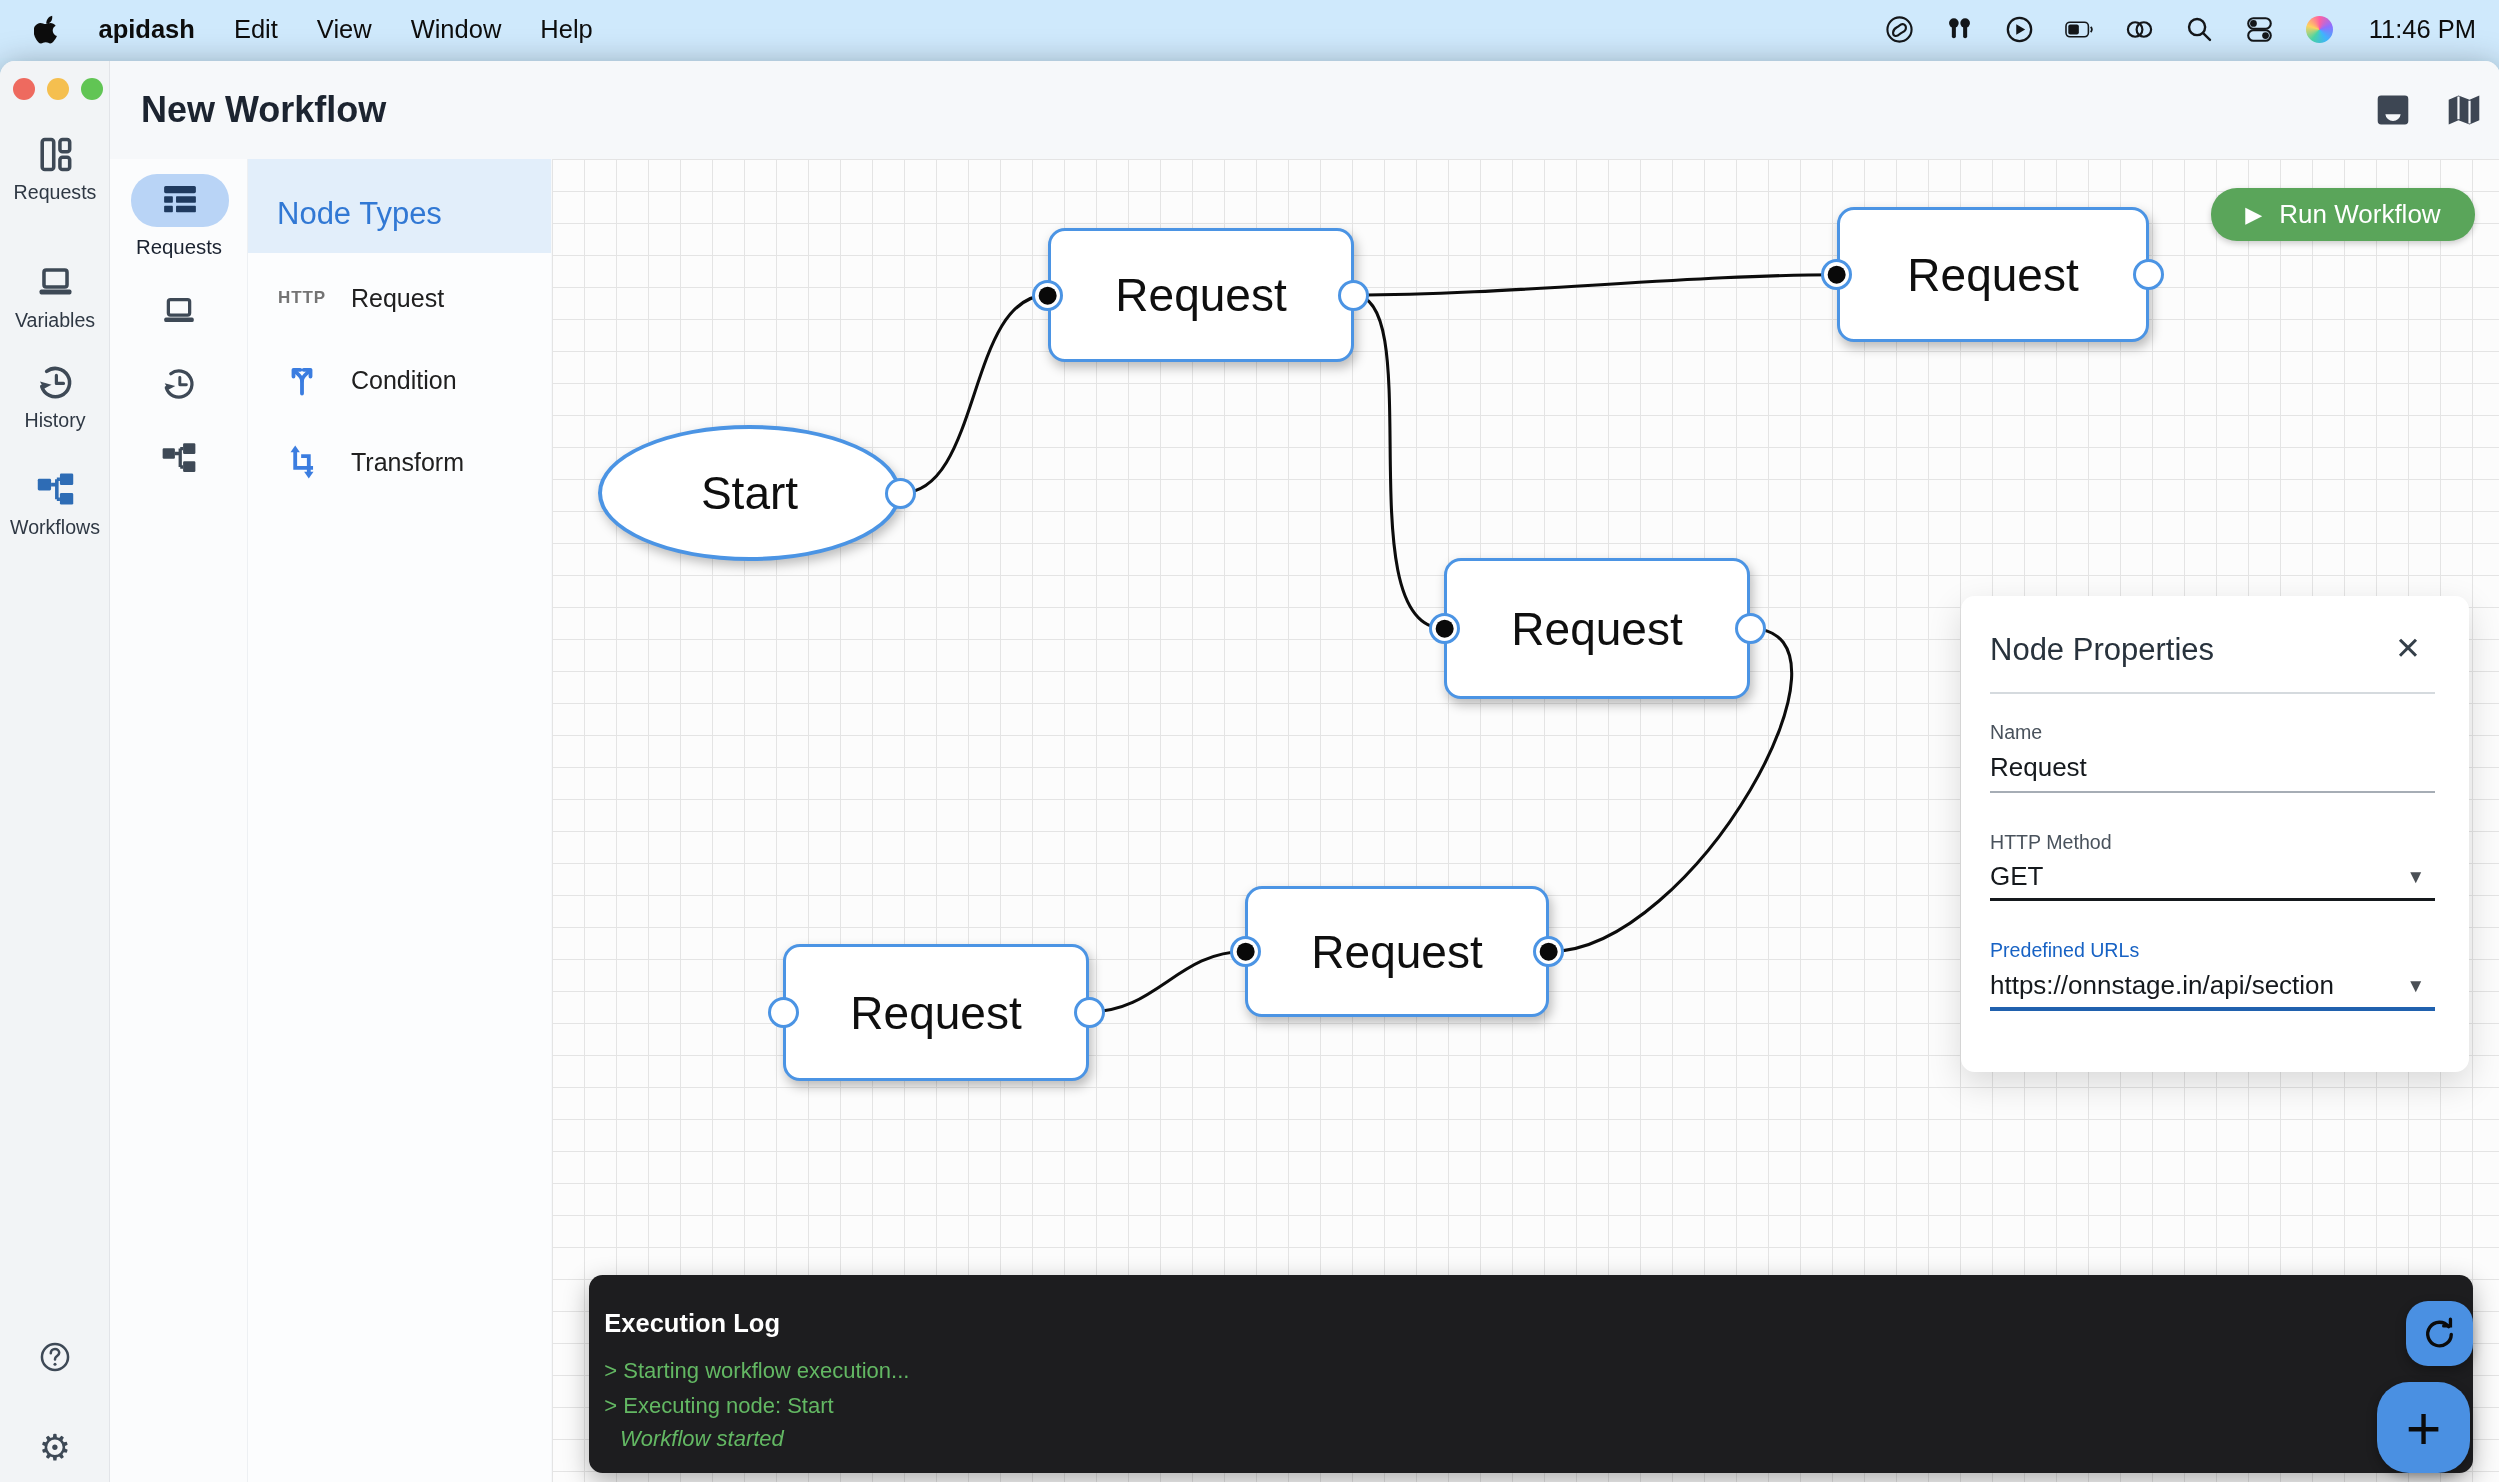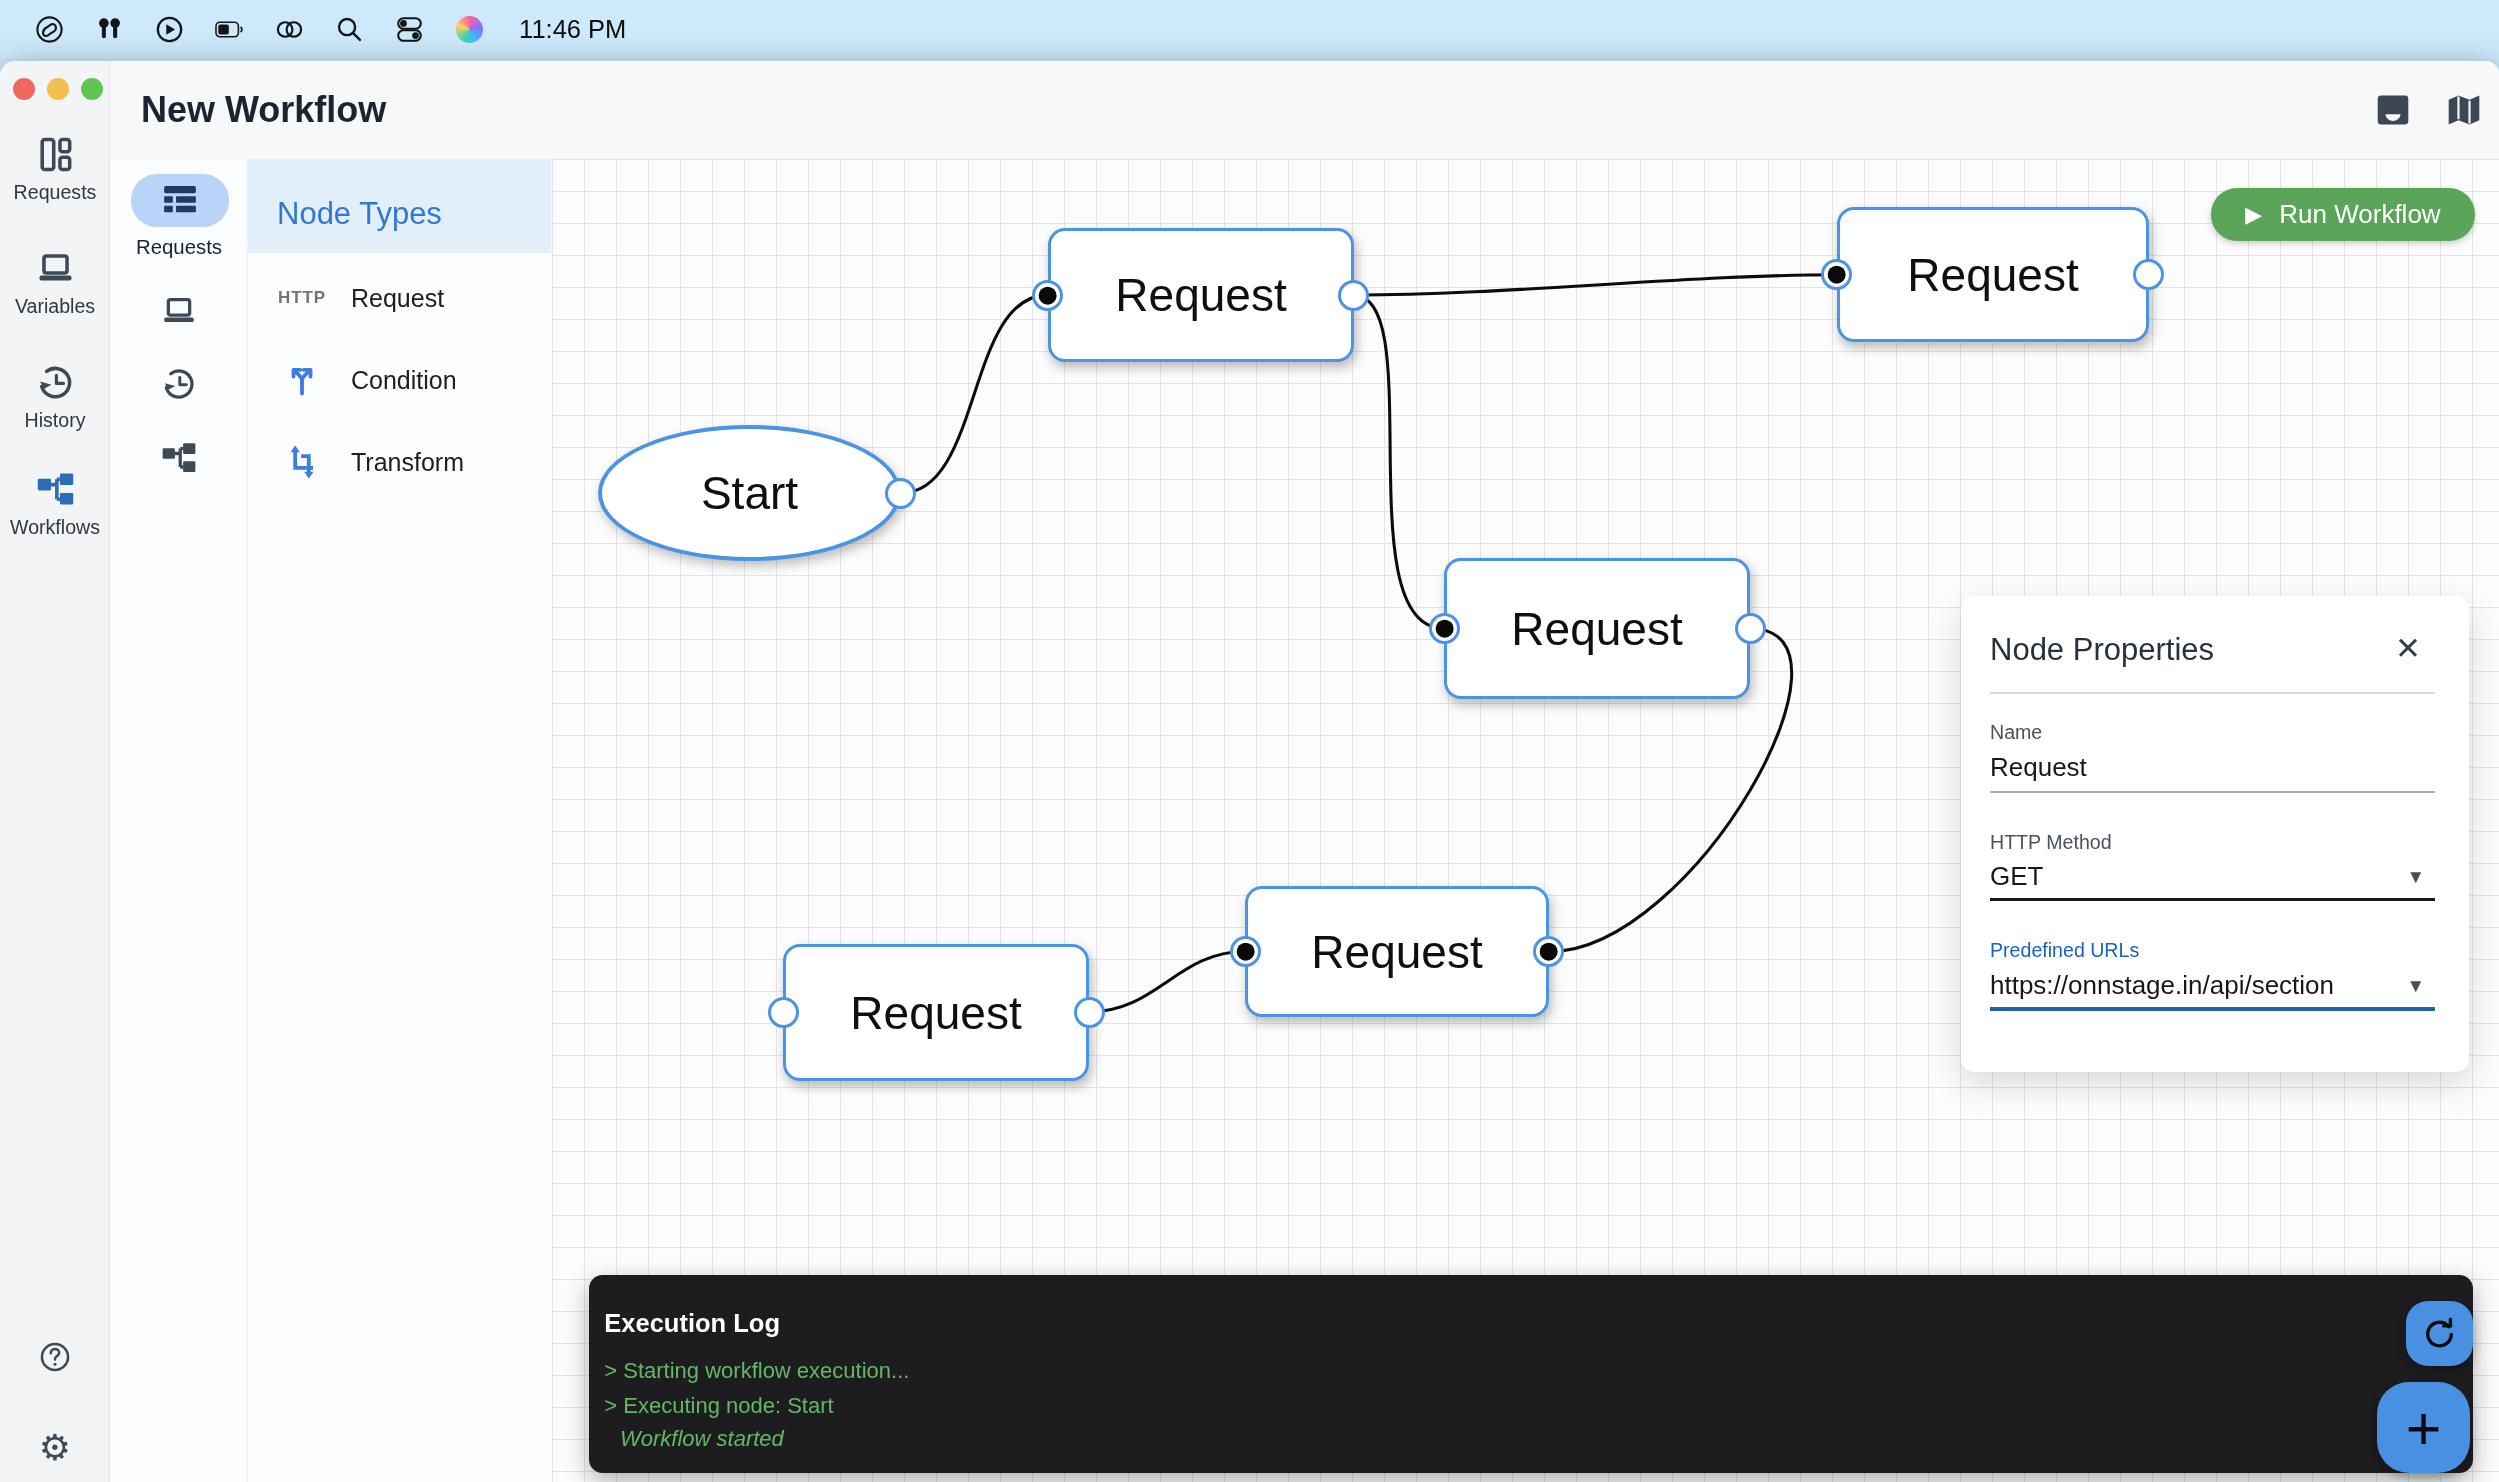--- a/index.html
+++ b/index.html
@@ -118,20 +118,30 @@
   .fab { position:absolute; background:#4a90e2; display:flex; align-items:center; justify-content:center;
          color:#0b0b0b; box-shadow:0 4.3px 10.2px rgba(0,0,0,0.3); cursor:pointer; z-index:8; }
   .fab.refresh { left:1854px; top:1142px; width:67px; height:65px; border-radius:22px; }
   .fab.refresh svg { width:37px; height:37px; }
   .fab.add { left:1825px; top:1223px; width:93px; height:91px; border-radius:32px; font-size:61px; font-weight:400; }
 </style>
 </head>
 <body>
 
 <div class="menubar">
+  <div class="menubar-left">
+    <svg class="apple" viewBox="0 0 24 28" fill="#0d0d0d">
+      <path d="M17.2 0.8c-1.6.3-3.5 1.5-4.4 3-.8 1.2-1.5 3-1.2 4.7 1.8.1 3.6-1 4.6-2.5.9-1.4 1.4-3.4 1-5.2zM21.8 20.3c-.6 1.4-.9 2-1.7 3.2-1.1 1.7-2.7 3.9-4.6 3.9-1.7 0-2.2-1.1-4.5-1.1s-2.9 1.1-4.6 1.1c-1.9 0-3.3-1.9-4.4-3.6-3.1-4.6-3.4-10-1.5-12.9 1.3-2 3.4-3.2 5.4-3.2 2 0 3.2 1.1 4.9 1.1 1.6 0 2.6-1.1 4.9-1.1 1.8 0 3.6 1 4.9 2.6-4.3 2.3-3.6 8.3 1.2 10z"></path>
+    </svg>
+    <span class="menu-item menu-app">apidash</span>
+    <span class="menu-item">Edit</span>
+    <span class="menu-item">View</span>
+    <span class="menu-item">Window</span>
+    <span class="menu-item">Help</span>
+  </div>
   <div class="menubar-right">
     <span class="status-icon">
       <svg viewBox="0 0 36 36" fill="none" stroke="#14171a" stroke-width="2.6">
           <circle cx="18" cy="18" r="15"></circle>
           <path d="M10 22c0-6 5-6 8-9 3-3 8-2 8 3s-5 5-8 8c-3 3-8 3-8-2z"></path>
         </svg>
     </span>
     <span class="status-icon">
       <svg viewBox="0 0 36 36" fill="#14171a">
           <circle cx="11" cy="10" r="6"></circle>
@@ -200,21 +210,21 @@
       <span class="gear-glyph">⚙</span>
     </div>
   <div class="rail-item" style="top: 74px;">
         <span class="ricon"><svg viewBox="0 0 44 44" fill="none" stroke="currentColor" stroke-width="4">
             <rect x="7" y="5" width="13" height="34" rx="3"></rect>
             <rect x="27" y="5" width="11" height="14" rx="3"></rect>
             <rect x="27" y="25" width="11" height="14" rx="3"></rect>
           </svg></span>
         <span class="rlabel">Requests</span>
       </div>
-      <div class="rail-item" style="top: 188px;">
+      <div class="rail-item" style="top: 202px;">
         <span class="ricon"><svg viewBox="0 0 44 44">
             <rect x="9" y="8" width="26" height="19" rx="2.5" fill="none" stroke="currentColor" stroke-width="4"></rect>
             <rect x="4" y="30" width="36" height="5.5" rx="2" fill="currentColor"></rect>
           </svg></span>
         <span class="rlabel">Variables</span>
       </div>
       <div class="rail-item" style="top: 302px;">
         <span class="ricon"><svg viewBox="0 0 44 44" fill="none" stroke="currentColor" stroke-width="4">
             <path d="M12 9.5 a16 16 0 1 1 -5.5 17" stroke-linecap="round"></path>
             <path d="M4.5 21 l4.5 8 8.5 -4.5" fill="currentColor" stroke="none"></path>

